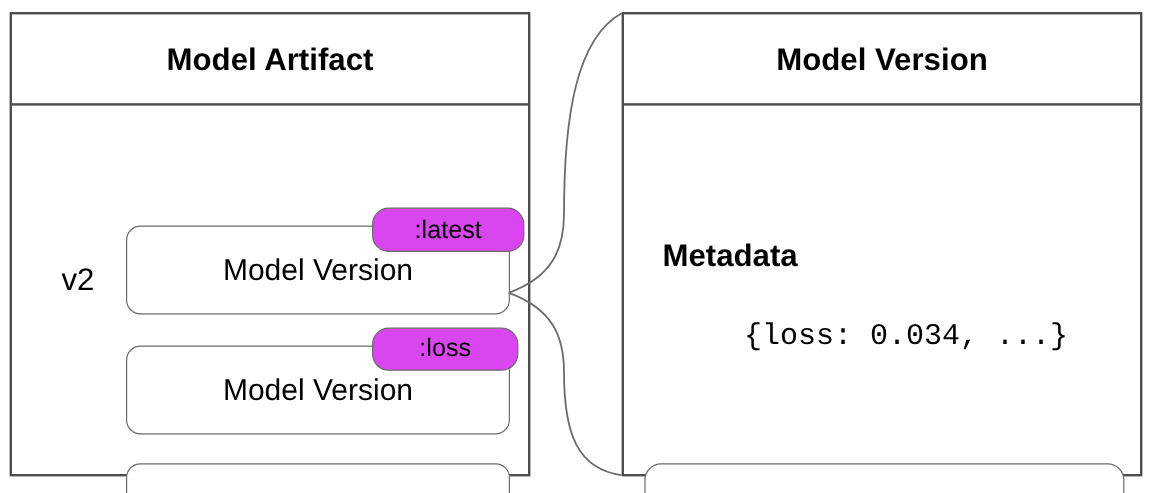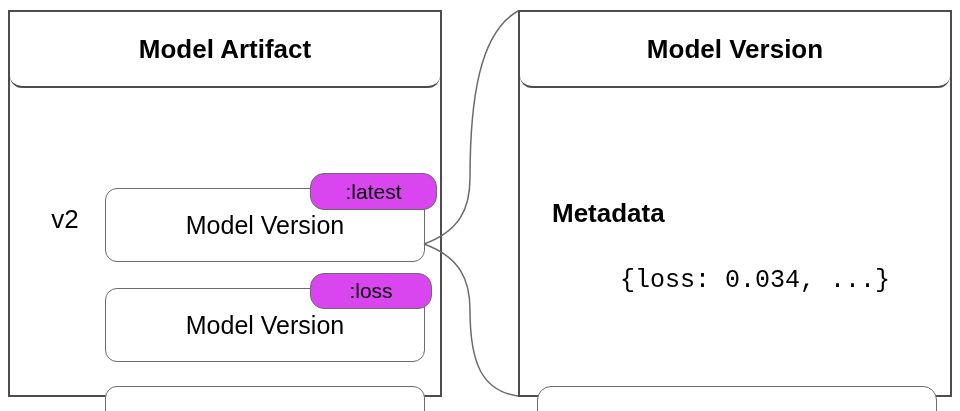--- a/index.html
+++ b/index.html
@@ -9,21 +9,21 @@
   }
   .panel {
     position:absolute; top:10px; width:434px; height:387px;
     border:2px solid #4d4d4d; background:#ffffff; box-sizing:border-box; z-index:1;
   }
   .panel-left  { left:8px; }
   .panel-right { left:518px; }
   .panel-header {
     height:74px; border-bottom:2px solid #4d4d4d;
     display:flex; align-items:center; justify-content:center;
-    font-weight:bold; font-size:26px;border-radius:12px;
+    font-weight:bold; font-size:26px;
   }
   .panel-body { position:relative; width:100%; height:307px; }
   .vlabel {
     position:absolute; left:25px; width:60px; text-align:center;
     font-size:26px; line-height:31px;
   }
   .vbox {
     position:absolute; left:95px; width:320px; height:74px;
     border:1.5px solid #6b6b6b; border-radius:12px; background:#ffffff;
     display:flex; align-items:center; justify-content:center;
@@ -62,21 +62,21 @@
 
   <svg class="connector-svg" viewBox="0 0 960 411" xmlns="http://www.w3.org/2000/svg">
     <path class="curve" d="M424,244 C460,231 470,208 470,178 C470,98 480,32 518,11"></path>
     <path class="curve" d="M424,244 C460,257 470,280 470,310 C470,363 482,391 518,396"></path>
   </svg>
 
   <div class="panel panel-left">
     <div class="panel-header">Model Artifact</div>
     <div class="panel-body">
 
-      <div class="vlabel" style="top:116px">v2</div>
+      <div class="vlabel" style="top:130px">v2</div>
       <div class="vbox" style="top:100px">
         <span>Model Version</span>
       </div>
       <div class="tag tag-latest">
         <span>:latest</span>
       </div>
 
       <div class="vbox" style="top:200px">
         <span>Model Version</span>
       </div>

